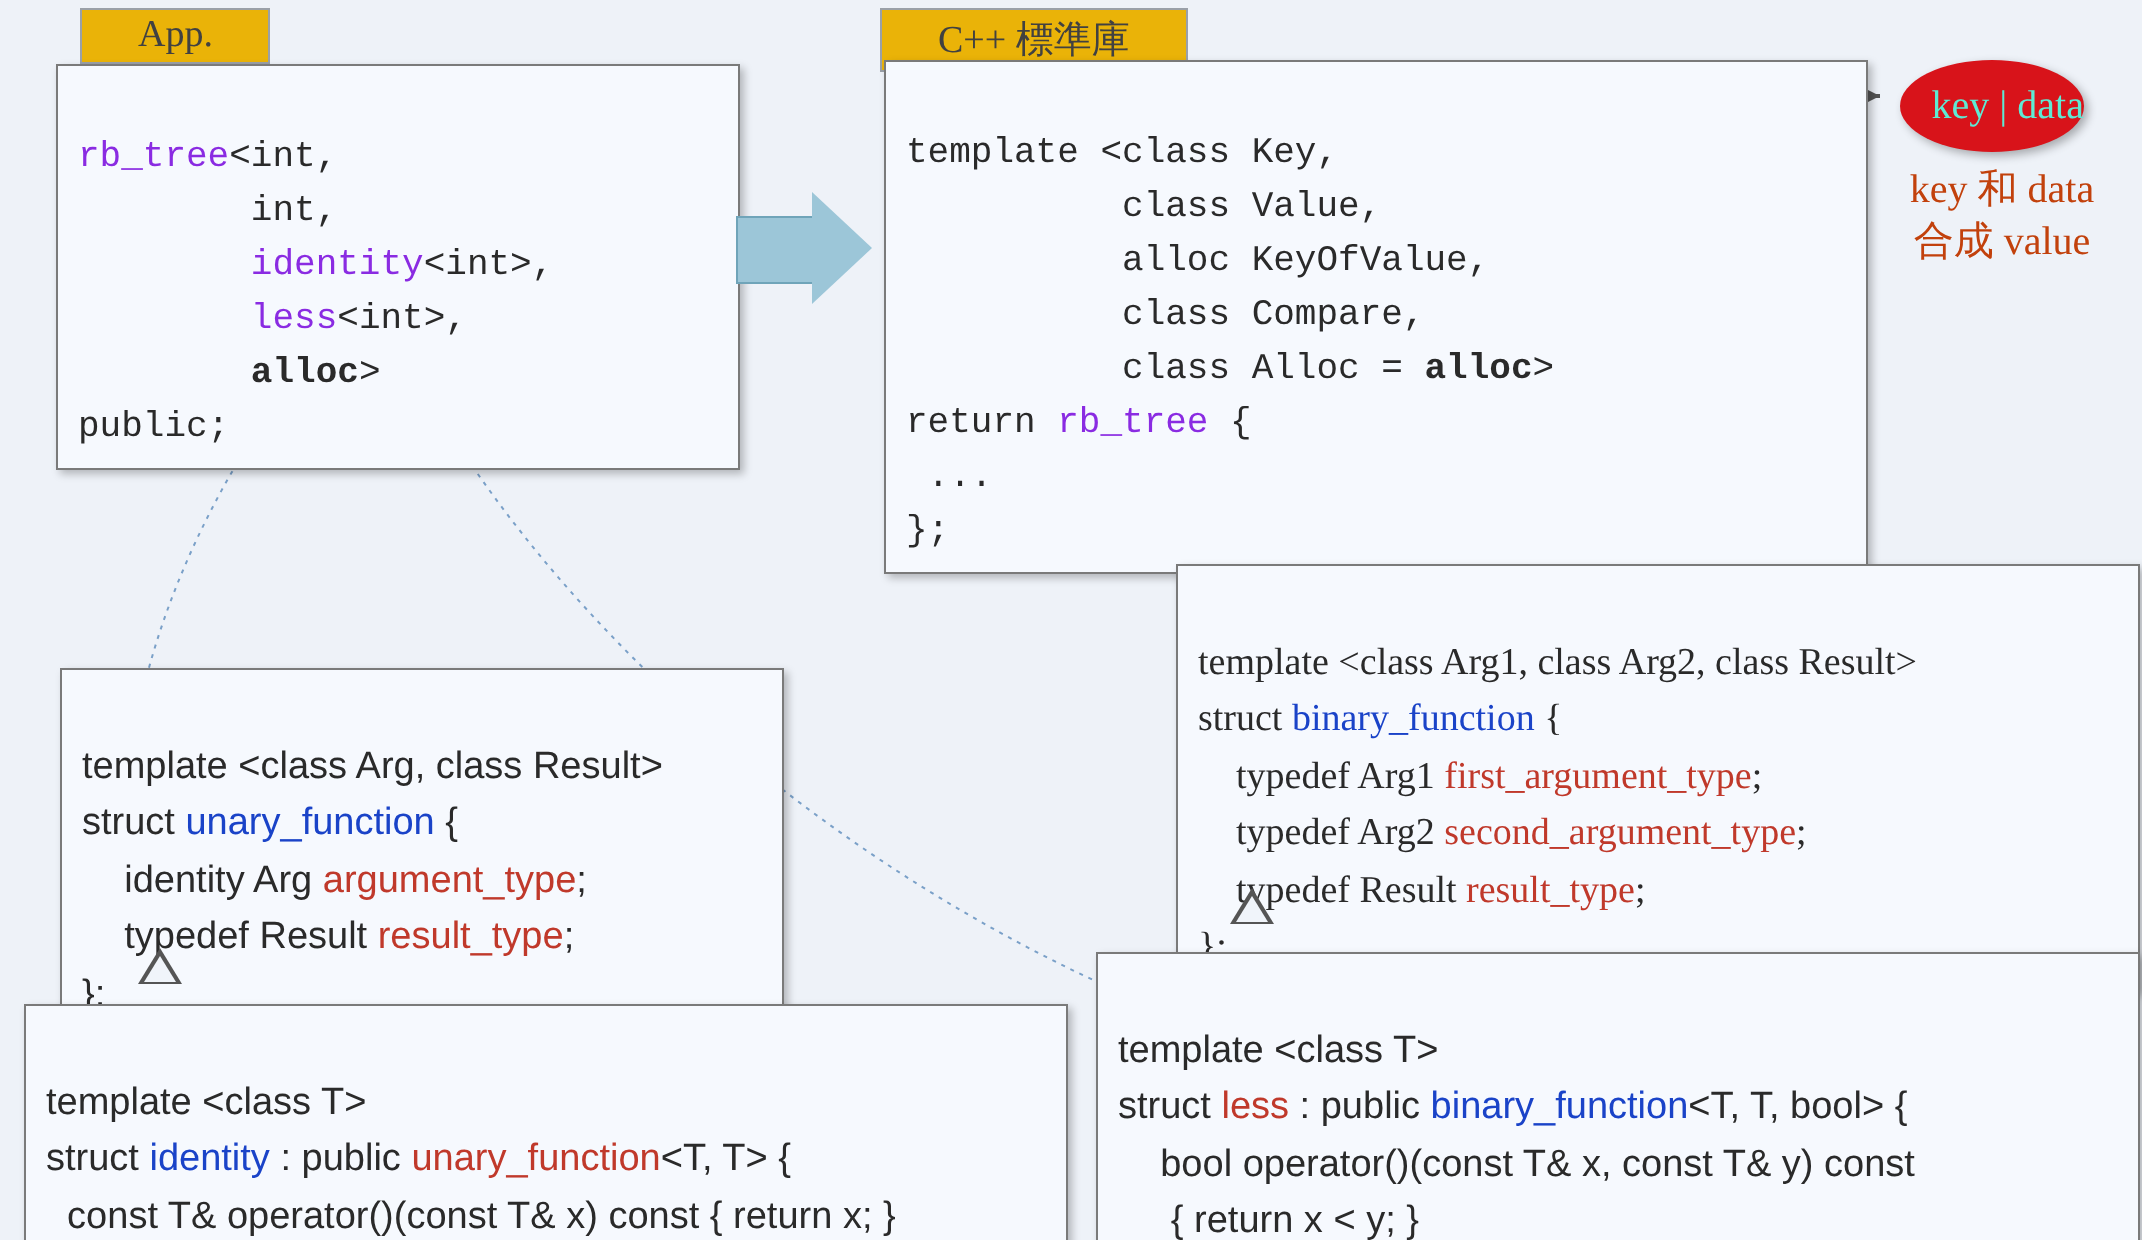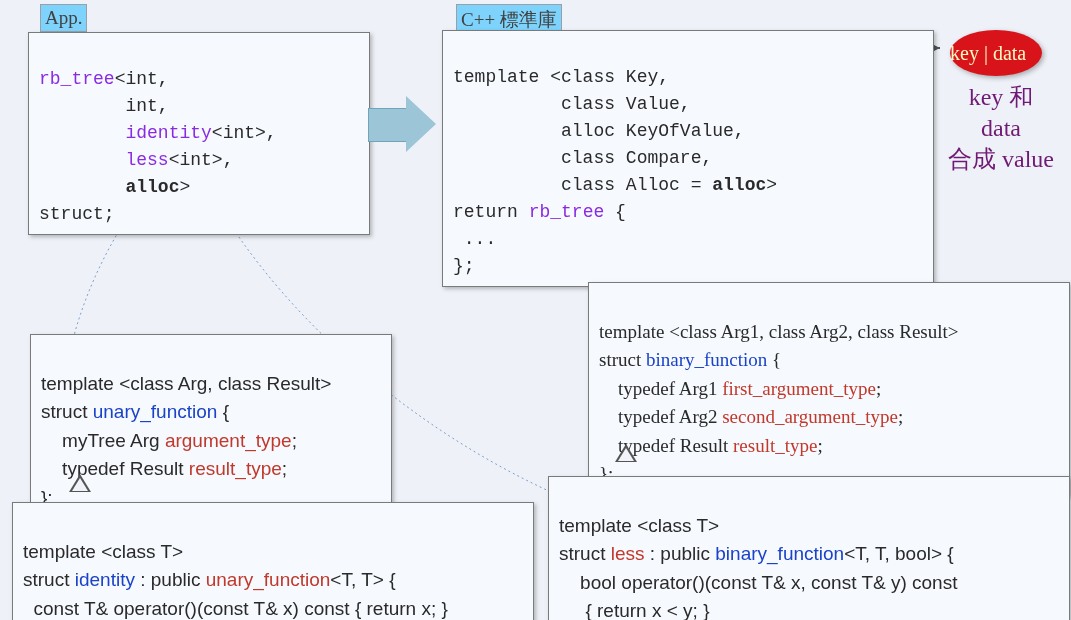--- a/index.html
+++ b/index.html
@@ -16,47 +16,47 @@
     position:absolute;
     background:#f6f9fe;
     border:1px solid #7a7a7a;
     box-shadow:2px 2px 4px rgba(0,0,0,.25);
     padding:6px 10px;
     line-height:1.5;
     white-space:pre;
   }
   .label{
     position:absolute;
-    background:#7dd3fc;
+    background:#eab308;
     border:1px solid #9aa0a8;
-    padding:2px 4px;
+    padding:2px 28px;
     font-family:"Times New Roman",serif;
     font-size:19px;
     color:#414141;
   }
   .kw-type{color:#8a2be2;font-weight:normal;}   
   .kw-red{color:#c0392b;}                      
   .kw-blue{color:#1a43c8;}                     
   .kw-bold{font-weight:bold;}
   .ellipse{
     position:absolute;
     background:#d8131a;
-    color:#fef9c3;
+    color:#5eead4;
     font-family:"Times New Roman",serif;
     font-size:20px;
     border-radius:50%;
     width:92px;height:46px;
-    line-height:46px;text-align:left;
+    line-height:46px;text-align:right;
     box-shadow:2px 2px 5px rgba(0,0,0,.3);
   }
   .note{
     position:absolute;
     font-family:"Times New Roman","Songti SC",serif;
-    font-size:24px;
-    color:#701a75;
+    font-size:20px;
+    color:#c2410c;
     text-align:center;
     line-height:1.3;
   }
   
   .bigarrow{
     position:absolute;
     width:0;height:0;
   }
   .bigarrow .shaft{
     position:absolute;left:0;top:12px;
@@ -109,29 +109,29 @@
 
   <path d="M 100 540 C 20 430, 80 260, 170 162" class="dot-key"></path>
 
   <path d="M 620 520 C 420 450, 260 300, 195 162" class="dot-key"></path>
 
   <line x1="80" y1="492" x2="80" y2="503" stroke="#555" stroke-width="1.5"></line>
   <line x1="626" y1="462" x2="626" y2="476" stroke="#555" stroke-width="1.5"></line>
 </svg>
 
 <div class="label" style="left:40px;top:4px;">App.</div>
-<div class="label" style="left:456px;top:4px;">C++ 標準庫</div>
+<div class="label" style="left:440px;top:4px;">C++ 標準庫</div>
 
 <div class="box" style="left:28px;top:32px;width:320px;">
 <span class="kw-type">rb_tree</span><span>&lt;int,</span>
 <span>        int,</span>
 <span>        </span><span class="kw-type">identity</span><span>&lt;int&gt;,</span>
 <span>        </span><span class="kw-type">less</span><span>&lt;int&gt;,</span>
 <span>        </span><span class="kw-bold">alloc</span><span>&gt;</span>
-<span>struct;</span>
+<span>public;</span>
 </div>
 
 <div class="bigarrow" style="left:368px;top:96px;">
   <div class="shaft"></div>
     <div class="head"></div>
 </div>
 
 <div class="box" style="left:442px;top:30px;width:470px;">
 <span>template &lt;class Key,</span>
 <span>          class Value,</span>
@@ -144,21 +144,21 @@
 </div>
 
 <div class="ellipse" style="left:950px;top:30px;">key | data</div>
 <div class="note" style="left:946px;top:82px;width:110px;">
   <span>key 和 data</span><br><span>合成 value</span>
 </div>
 
 <div class="box" style="left:30px;top:334px;width:340px;font-size:19px;font-family:Arial,sans-serif;white-space:pre;">
 <span>template &lt;class Arg, class Result&gt;</span>
 <span>struct </span><span class="kw-blue">unary_function</span><span> {</span>
-<span>    myTree Arg </span><span class="kw-red">argument_type</span><span>;</span>
+<span>    identity Arg </span><span class="kw-red">argument_type</span><span>;</span>
 <span>    typedef Result </span><span class="kw-red">result_type</span><span>;</span>
 <span>};</span>
 </div>
 
 <div class="tri" style="left:69px;top:474px;"></div>
 
 <div class="box" style="left:12px;top:502px;width:500px;font-size:19px;font-family:Arial,sans-serif;white-space:pre;">
 <span>template &lt;class T&gt;</span>
 <span>struct </span><span class="kw-blue">identity</span><span> : public </span><span class="kw-red">unary_function</span><span>&lt;T, T&gt; {</span>
 <span>  const T&amp; operator()(const T&amp; x) const { return x; }</span>

